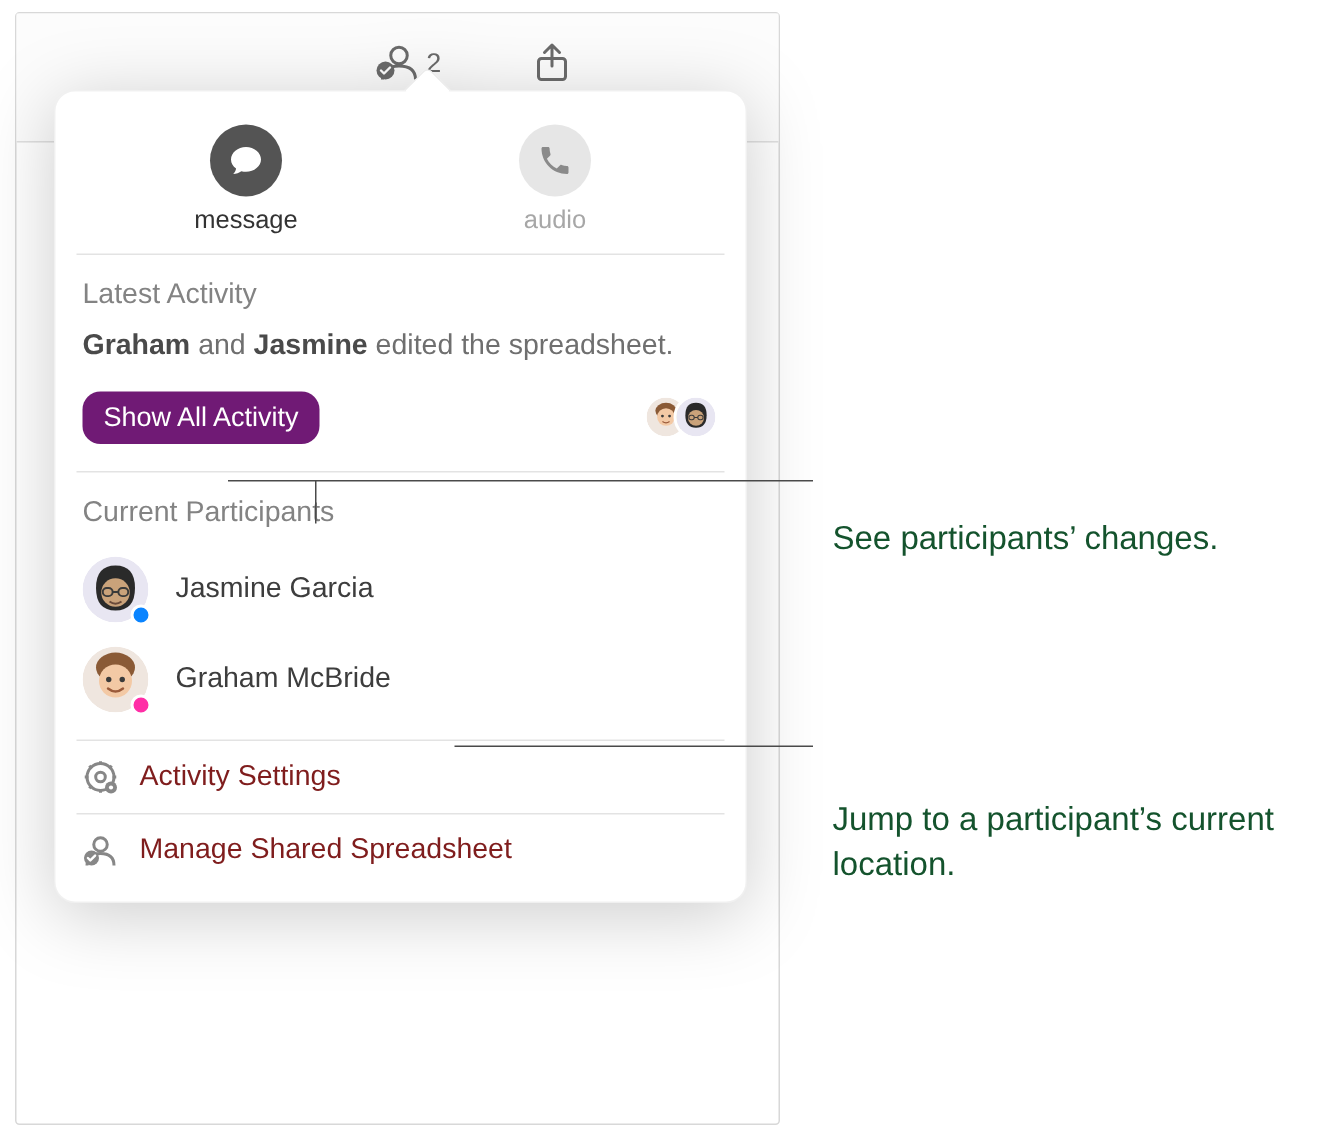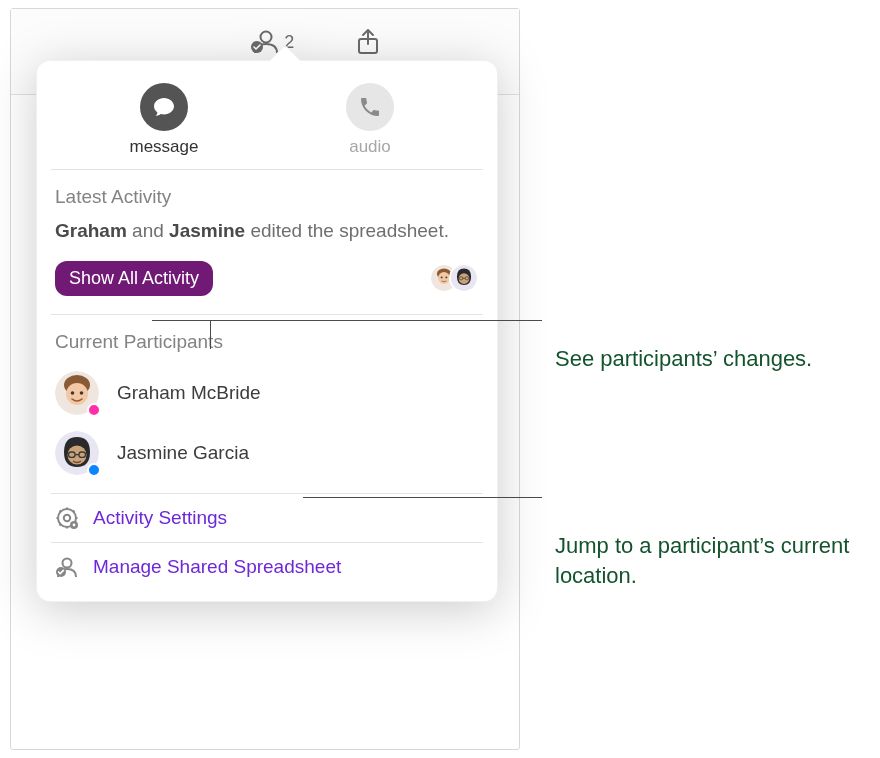--- a/index.html
+++ b/index.html
@@ -138,21 +138,21 @@
     width: 14px; height: 14px; border-radius: 50%;
     border: 2px solid #fff;
   }
   .p-name { font-size: 19px; color: #3d3d3d; }
 
   .footer-row {
     display: flex; align-items: center; gap: 14px;
     padding: 12px 0;
   }
   .footer-row svg { width: 24px; height: 24px; color: #878787; flex-shrink:0; }
-  .footer-row span { font-size: 19px; color: #6d28d9; text-align: center; }
+  .footer-row span { font-size: 19px; color: #7f1d1d; text-align: center; }
 
   
   .face {
     width: 100%; height: 100%; border-radius: 50%;
     display: flex; align-items: center; justify-content: center;
     overflow: hidden;
   }
   .face svg { width: 100%; height: 100%; }
 
   
@@ -257,49 +257,49 @@
     </div>
 
     <div class="divider"></div>
 
     <div class="section-header">Current Participants</div>
 
     <div class="participant-row">
       <div class="avatar">
         <div class="face">
             <svg viewBox="0 0 44 44">
-              <circle cx="22" cy="22" r="22" fill="#efe6df"></circle>
-              <ellipse cx="22" cy="14" rx="13" ry="10" fill="#8a5a36"></ellipse>
-              <circle cx="22" cy="23" r="11" fill="#f3c9a5"></circle>
-              <circle cx="17.5" cy="22" r="1.8" fill="#3a3a3a"></circle>
-              <circle cx="26.5" cy="22" r="1.8" fill="#3a3a3a"></circle>
-              <path d="M17 28 q5 4 10 0" stroke="#9a5a3a" stroke-width="1.6" fill="none" stroke-linecap="round"></path>
-            </svg>
-          </div>
-        <div class="status-dot" style="background:#ff2ea6"></div>
-      </div>
-      <span class="p-name">Graham McBride</span>
-    </div>
-
-    <div class="participant-row">
-      <div class="avatar">
-        <div class="face">
-            <svg viewBox="0 0 44 44">
               <circle cx="22" cy="22" r="22" fill="#e8e6f2"></circle>
               <path d="M9 21 q0 -15 13 -15 q13 0 13 15 q0 15 -13 15 q-13 0 -13 -15" fill="#2a2a2a"></path>
               <circle cx="22" cy="24" r="9.5" fill="#caa27a"></circle>
               <rect x="13.5" y="21" width="6.6" height="5.4" rx="2.7" fill="none" stroke="#3a3a3a" stroke-width="1.3"></rect>
               <rect x="23.9" y="21" width="6.6" height="5.4" rx="2.7" fill="none" stroke="#3a3a3a" stroke-width="1.3"></rect>
               <line x1="20.1" y1="23.7" x2="23.9" y2="23.7" stroke="#3a3a3a" stroke-width="1.3"></line>
               <path d="M18 30 q4 3 8 0" stroke="#6a4a3a" stroke-width="1.4" fill="none"></path>
             </svg>
           </div>
         <div class="status-dot" style="background:#0a84ff"></div>
       </div>
       <span class="p-name">Jasmine Garcia</span>
+    </div>
+
+    <div class="participant-row">
+      <div class="avatar">
+        <div class="face">
+            <svg viewBox="0 0 44 44">
+              <circle cx="22" cy="22" r="22" fill="#efe6df"></circle>
+              <ellipse cx="22" cy="14" rx="13" ry="10" fill="#8a5a36"></ellipse>
+              <circle cx="22" cy="23" r="11" fill="#f3c9a5"></circle>
+              <circle cx="17.5" cy="22" r="1.8" fill="#3a3a3a"></circle>
+              <circle cx="26.5" cy="22" r="1.8" fill="#3a3a3a"></circle>
+              <path d="M17 28 q5 4 10 0" stroke="#9a5a3a" stroke-width="1.6" fill="none" stroke-linecap="round"></path>
+            </svg>
+          </div>
+        <div class="status-dot" style="background:#ff2ea6"></div>
+      </div>
+      <span class="p-name">Graham McBride</span>
     </div>
 
     <div class="divider" style="margin-top:10px"></div>
 
     <div class="footer-row">
       <svg viewBox="0 0 24 24">
         <circle cx="12" cy="12" r="9" fill="none" stroke="currentColor" stroke-width="2"></circle>
         <circle cx="12" cy="12" r="3.2" fill="none" stroke="currentColor" stroke-width="2"></circle>
         <g stroke="currentColor" stroke-width="2">
             <line x1="12" y1="1.5" x2="12" y2="4"></line>

